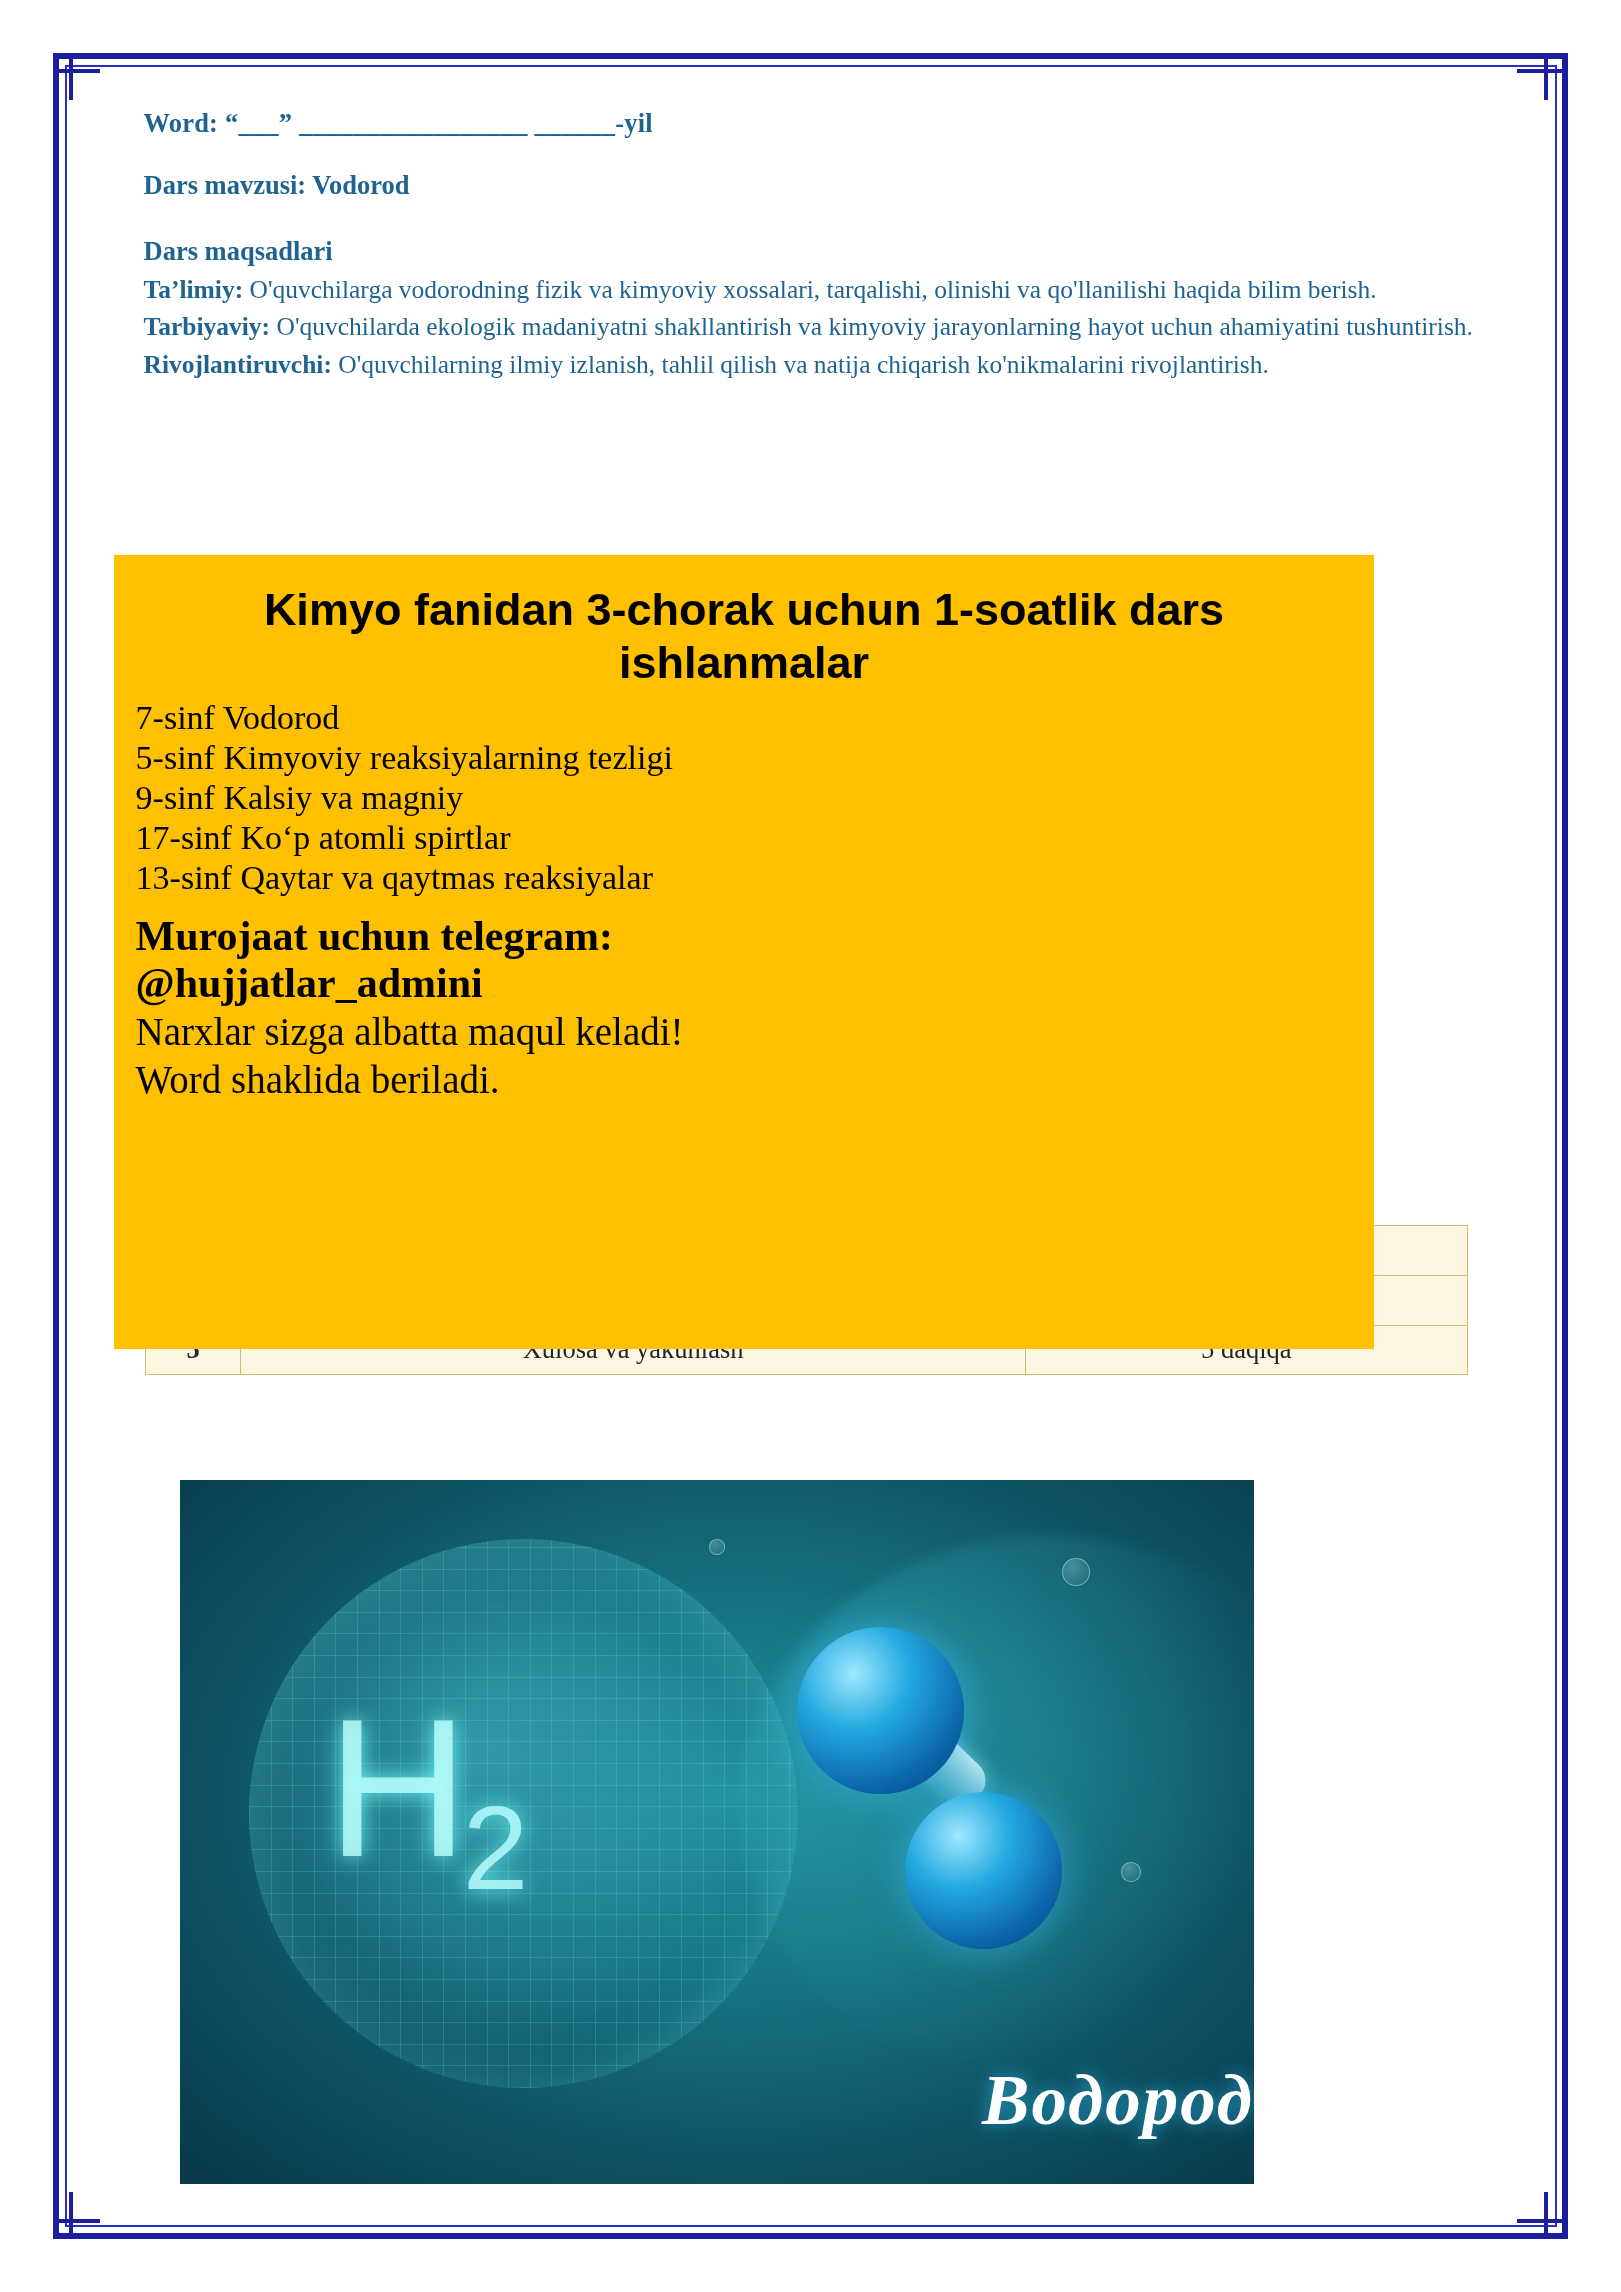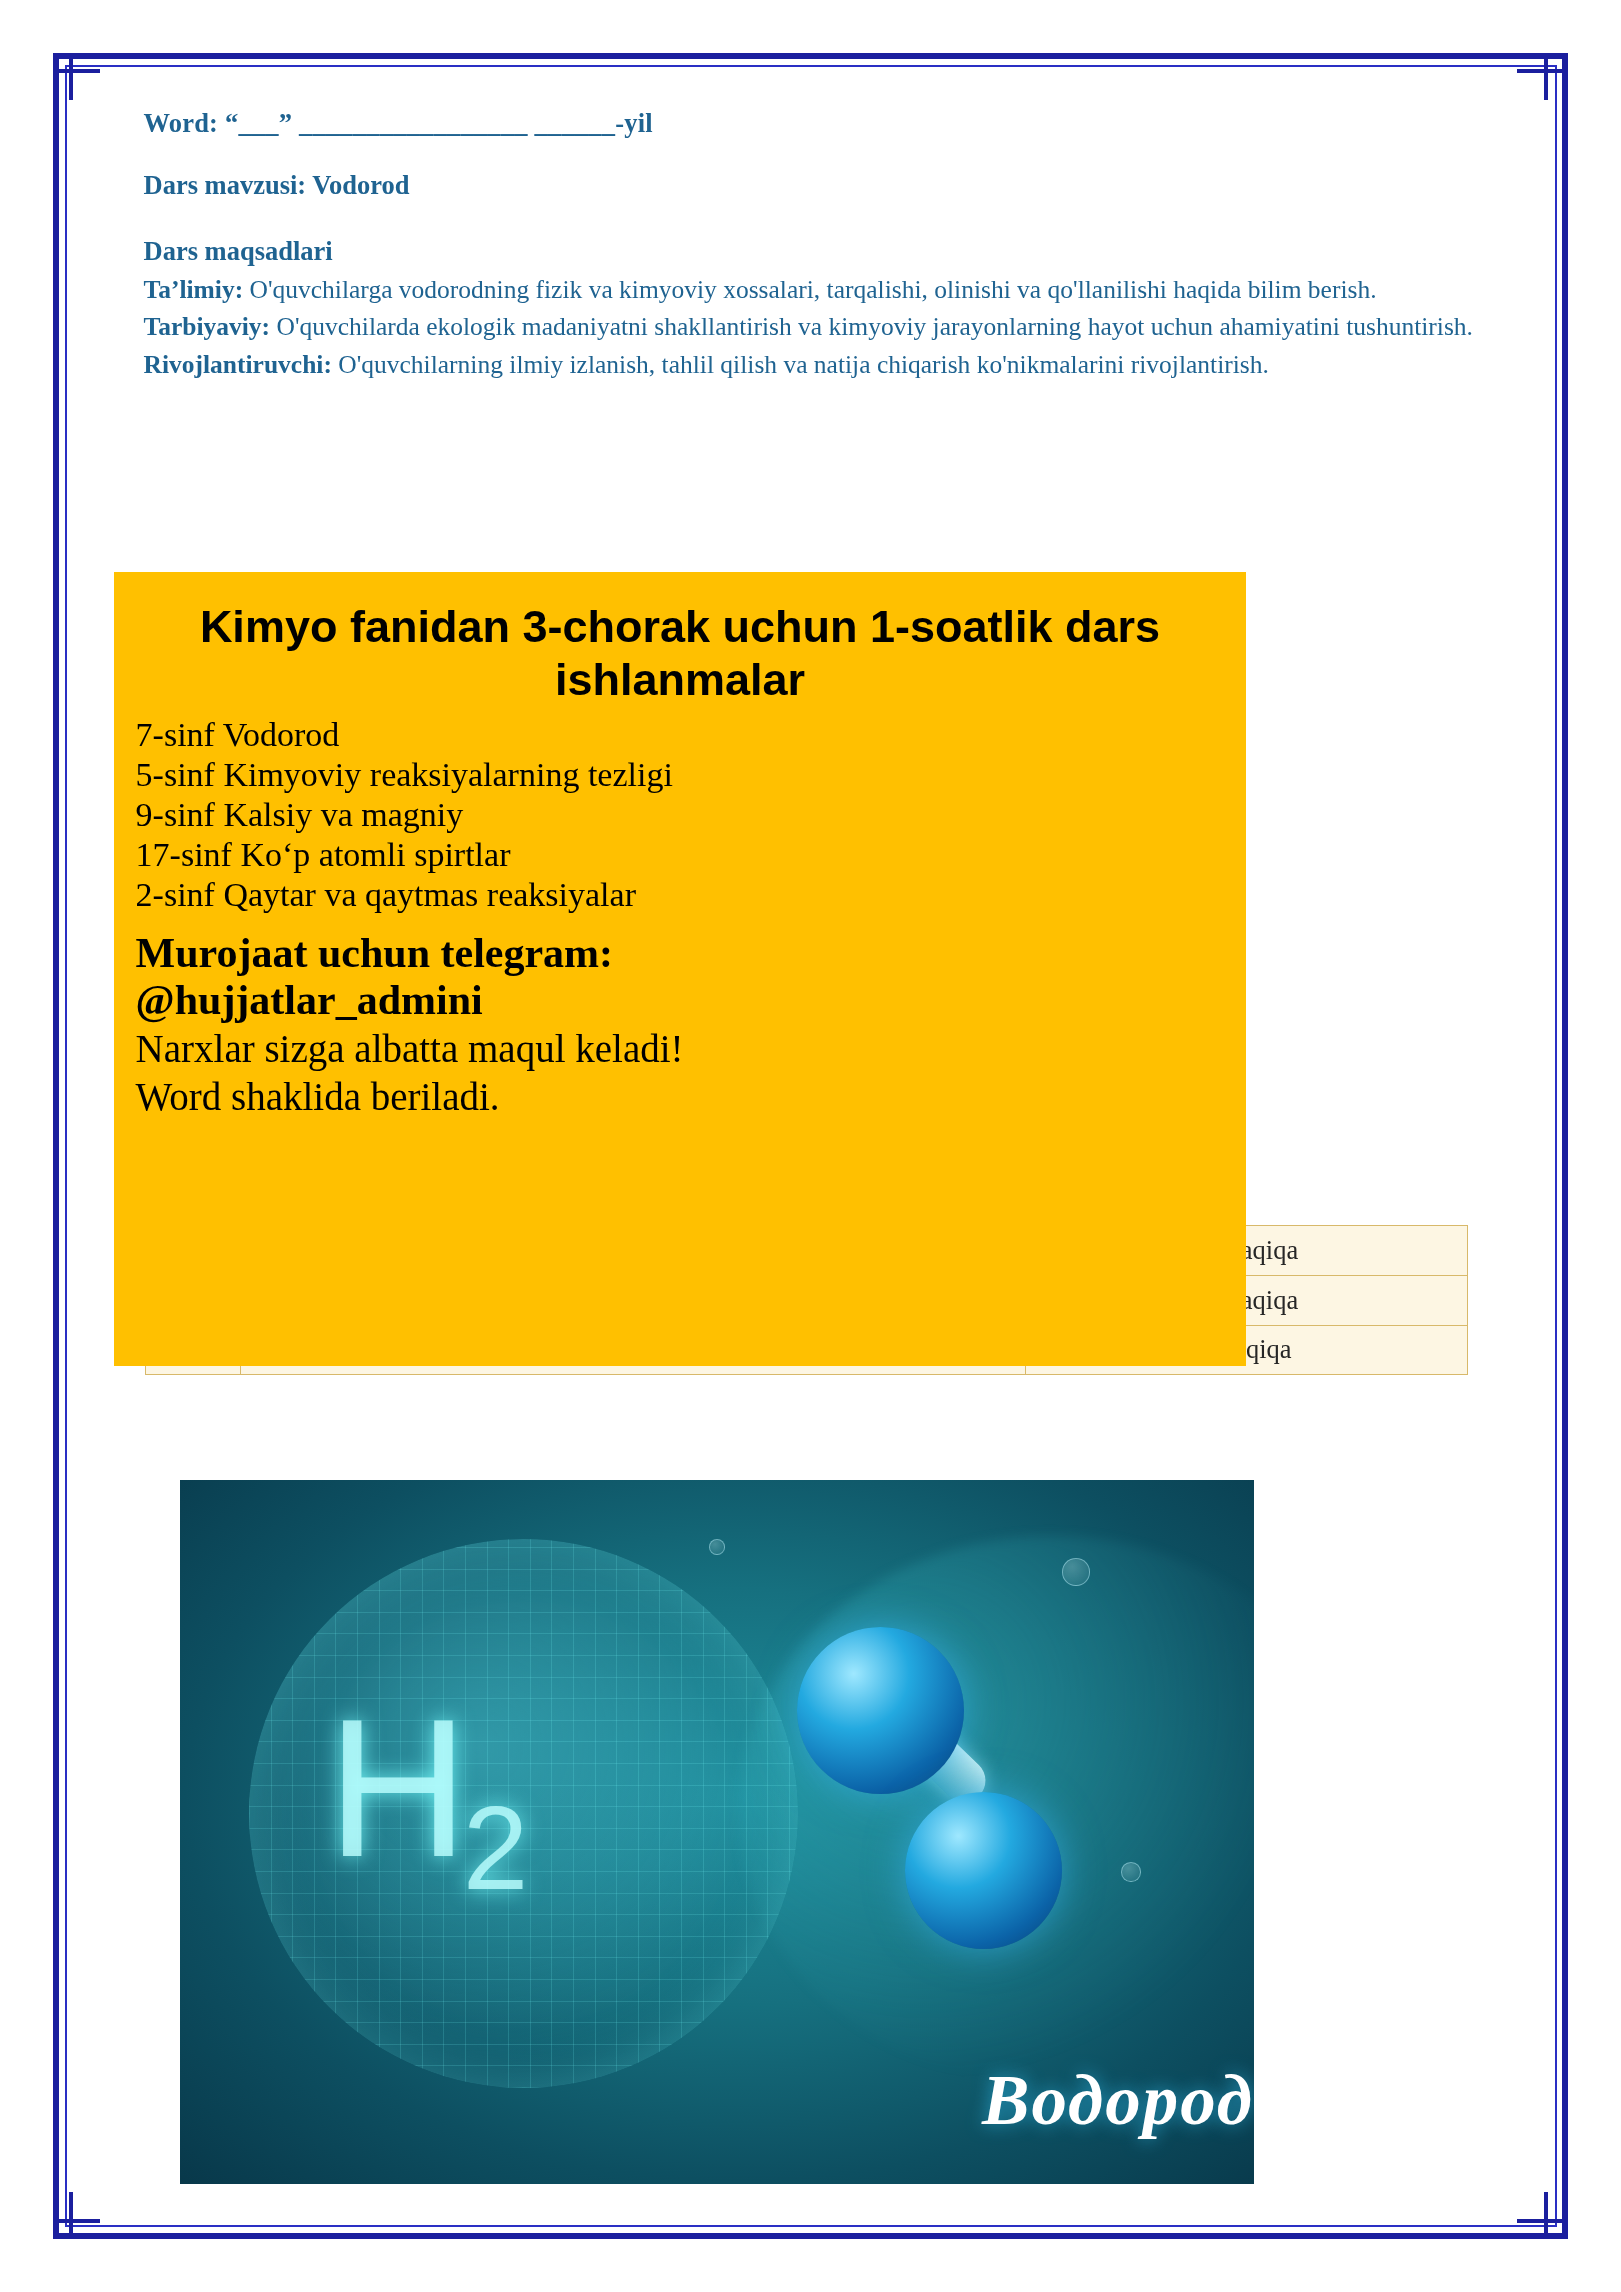--- a/index.html
+++ b/index.html
@@ -118,28 +118,27 @@
   }
   table.plan td.num { width: 83px; font-weight: bold; }
   table.plan td.stage { width: 774px; }
   table.plan td.time { width: 431px; }
 
   
   .ad-box {
     position: absolute;
     left: 114px;
     top: 555px;
-    width: 1132px;
+    width: 1260px;
     height: 794px;
     background: #ffc000;
     box-shadow: 0 0 0 0 transparent;
     z-index: 5;
     box-sizing: border-box;
     padding: 15.7px 21.6px 9.8px 21.6px;
-    margin-top: 17px;
   }
   .ad-title {
     font-size: 45px;
     font-weight: bold;
     text-align: center;
     color: #000;
     line-height: 1.16;
     margin: 13.7px 27.4px 9.8px 27.4px;
     font-family: "Liberation Sans", sans-serif;
   }
@@ -317,21 +316,21 @@
   </table>
 </div>
 
 <div class="ad-box">
   <div class="ad-title">Kimyo fanidan 3-chorak uchun 1-soatlik dars ishlanmalar</div>
   <div class="ad-list">
     <div>7-sinf Vodorod</div>
     <div>5-sinf Kimyoviy reaksiyalarning tezligi</div>
     <div>9-sinf Kalsiy va magniy</div>
     <div>17-sinf Ko‘p atomli spirtlar</div>
-    <div>2-sinf Qaytar va qaytmas reaksiyalar</div>
+    <div>13-sinf Qaytar va qaytmas reaksiyalar</div>
   </div>
   <div class="ad-contact">
     <div class="big">Murojaat uchun telegram:</div>
     <div class="big">@hujjatlar_admini</div>
     <div class="med">Narxlar sizga albatta maqul keladi!</div>
     <div class="med">Word shaklida beriladi.</div>
   </div>
 </div>
 
 <div class="hydro-img">

